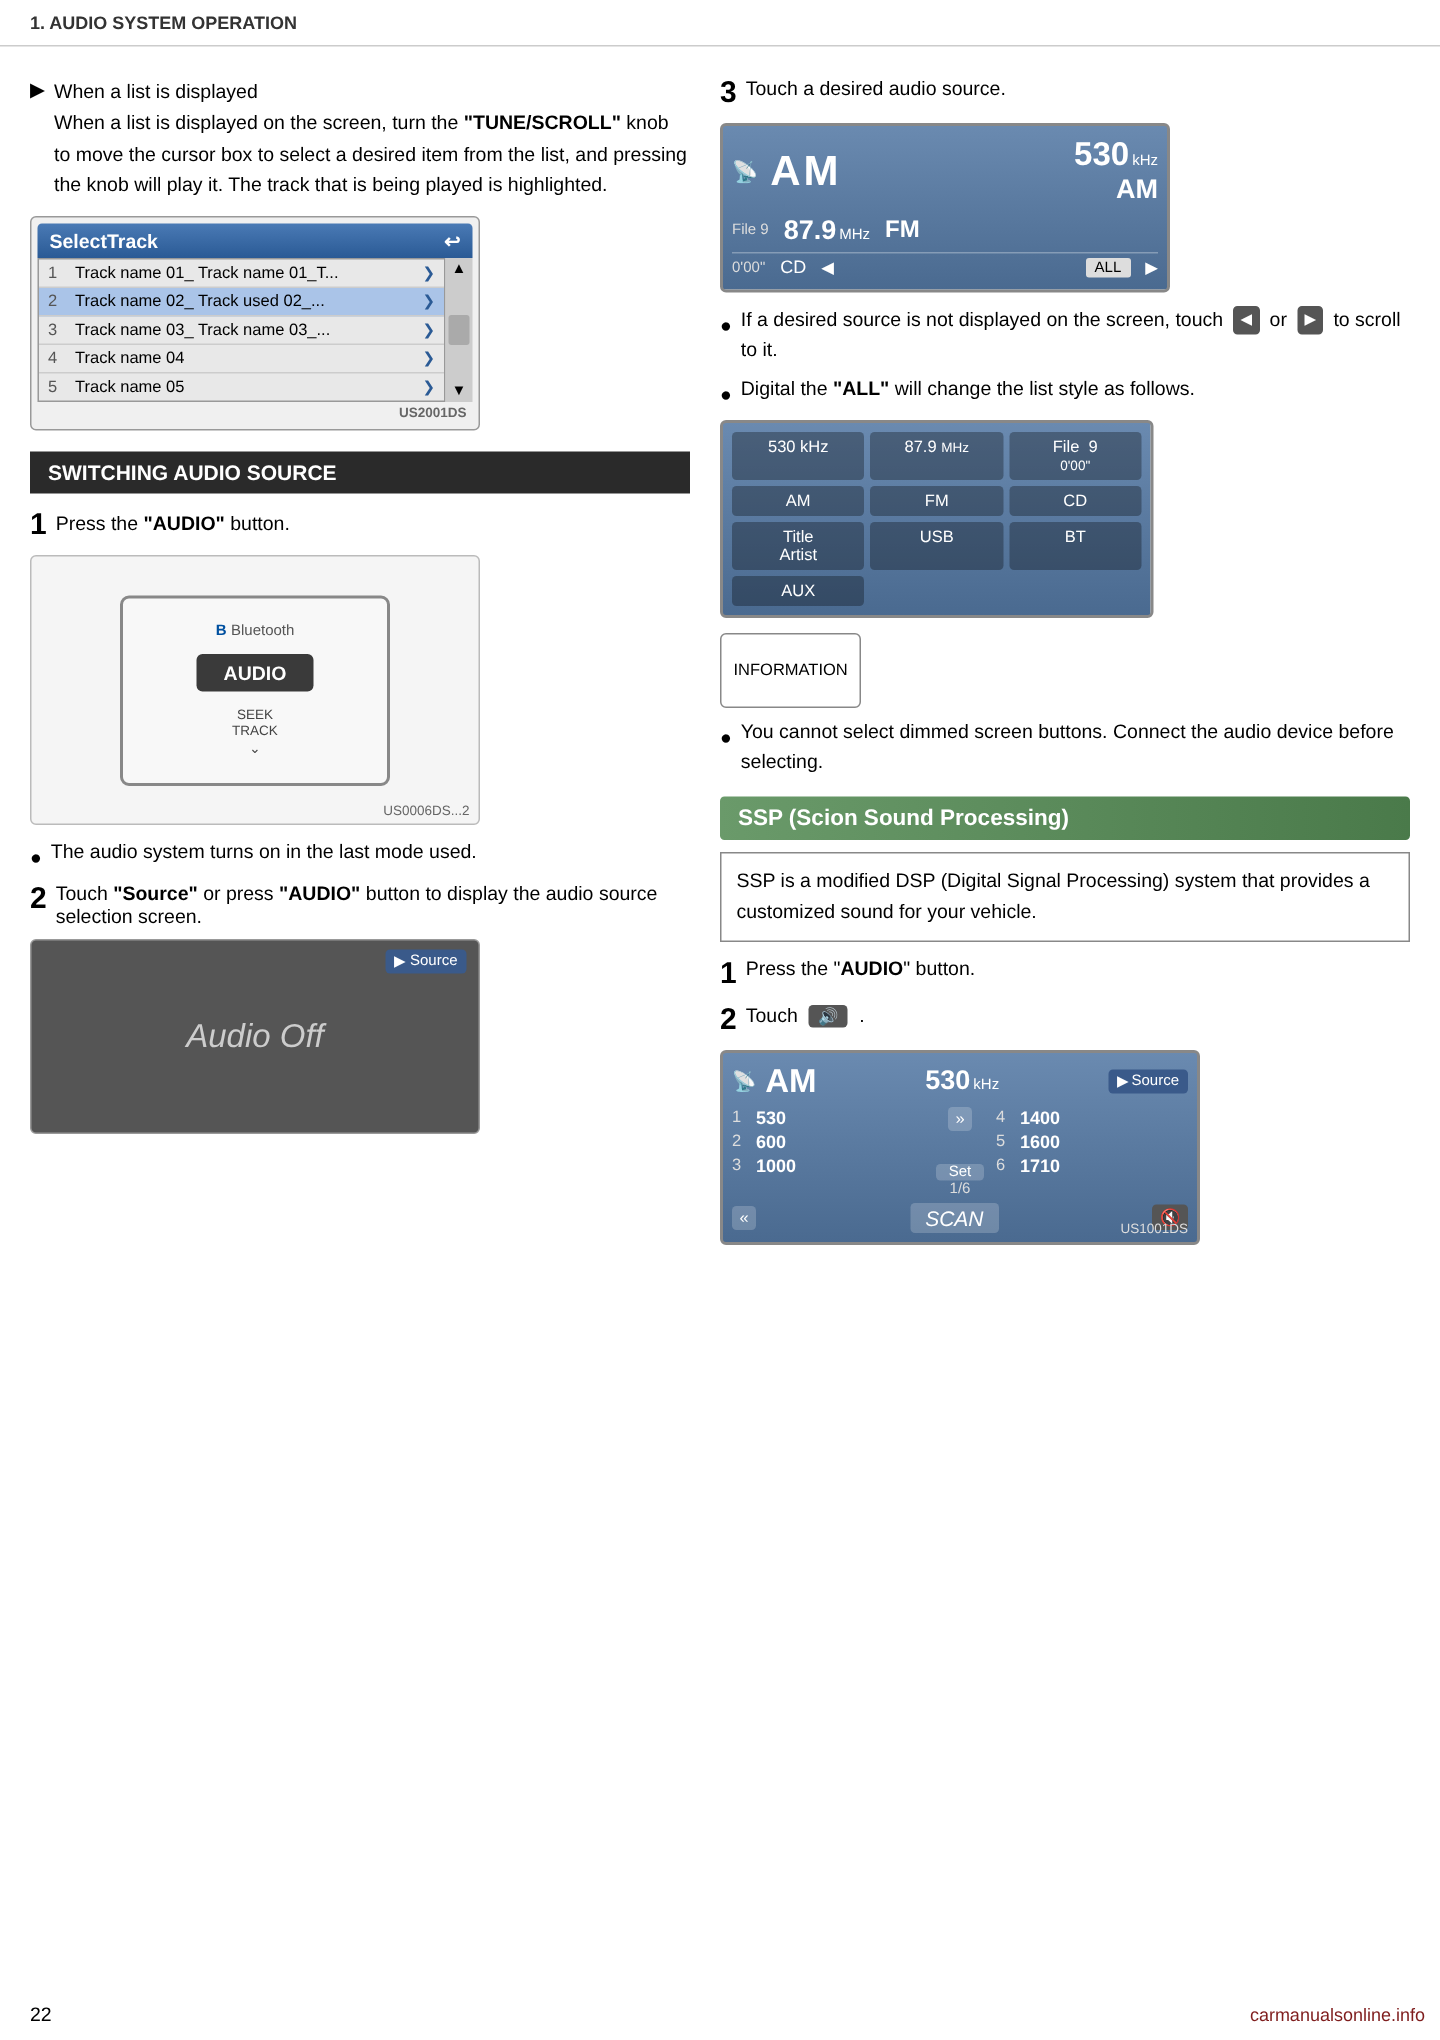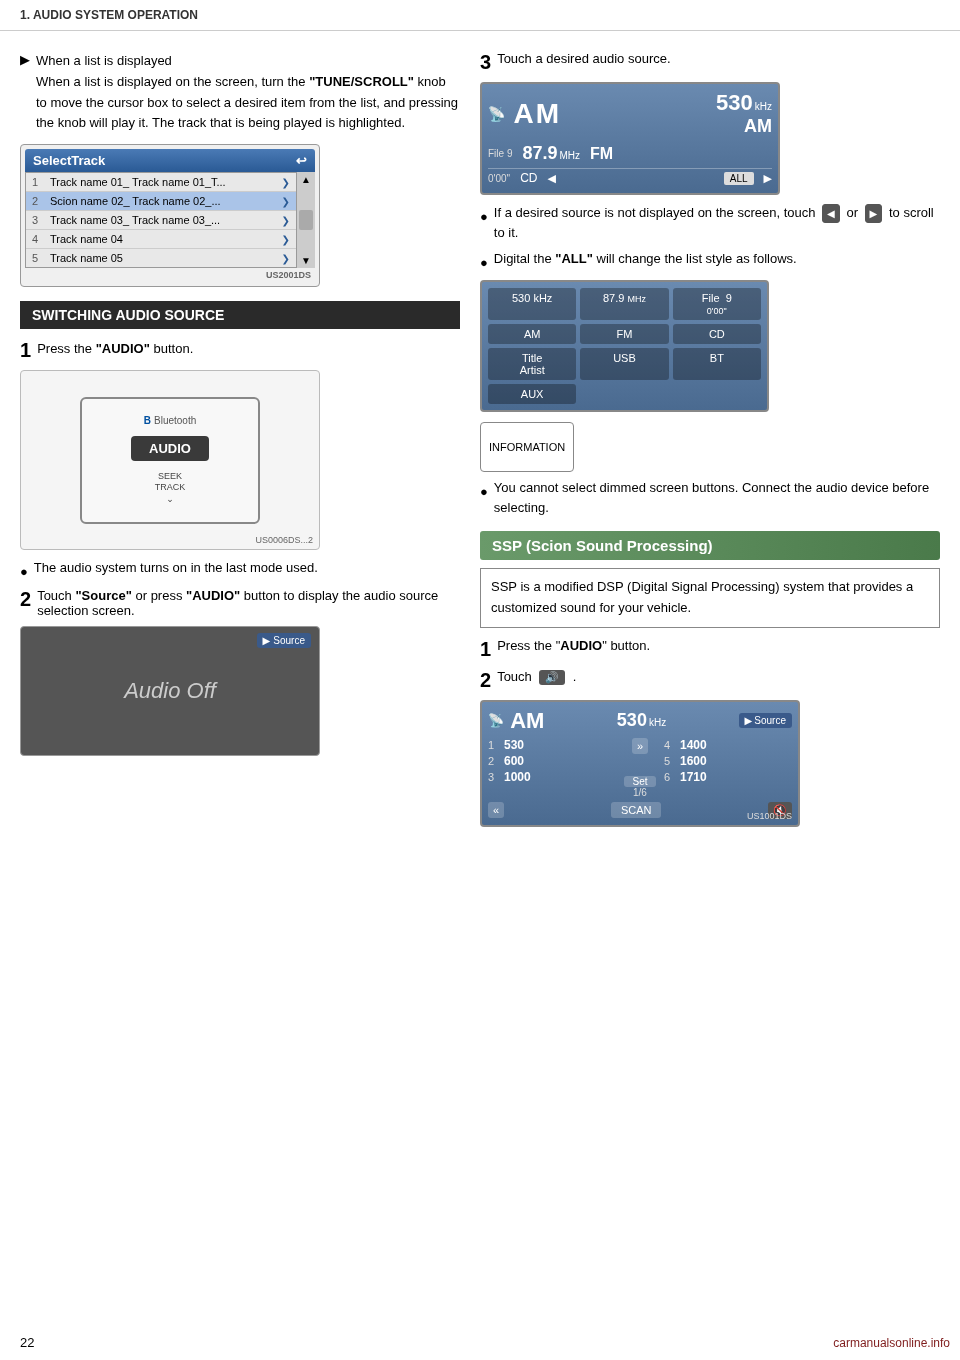--- a/index.html
+++ b/index.html
@@ -356,21 +356,22 @@
     .scan-bottom {
       display: flex;
       justify-content: space-between;
       align-items: center;
       margin-top: 4px;
     }
     .scan-bottom-btn {
       background: rgba(255,255,255,0.2);
       border-radius: 3px;
       padding: 2px 10px;
-      font-size: 11px;
+      font-size: 14px;
+      font-style: italic;
     }
     .scan-code {
       position: absolute;
       bottom: 4px;
       right: 6px;
       font-size: 9px;
       color: #ddd;
     }
     .mute-icon {
       background: #555;
@@ -422,21 +423,21 @@
       </div>
       <div style="display:flex;">
         <div class="track-list" style="flex:1;">
           <div class="track-item">
             <span class="track-num">1</span>
             <span class="track-text">Track name 01_ Track name 01_T...</span>
             <span class="track-arrow">❯</span>
           </div>
           <div class="track-item" style="background:#aac4e8;">
             <span class="track-num">2</span>
-            <span class="track-text">Scion name 02_ Track name 02_...</span>
+            <span class="track-text">Track name 02_ Track used 02_...</span>
             <span class="track-arrow">❯</span>
           </div>
           <div class="track-item">
             <span class="track-num">3</span>
             <span class="track-text">Track name 03_ Track name 03_...</span>
             <span class="track-arrow">❯</span>
           </div>
           <div class="track-item">
             <span class="track-num">4</span>
             <span class="track-text">Track name 04</span>

